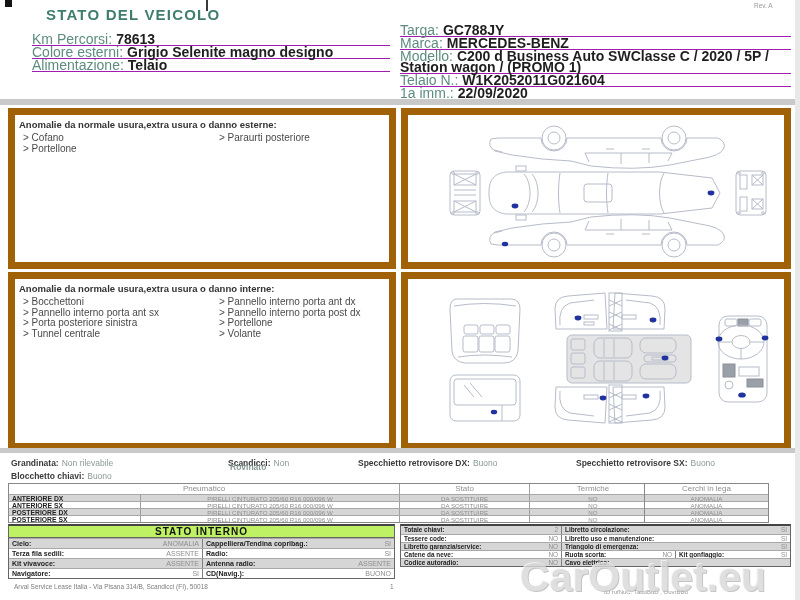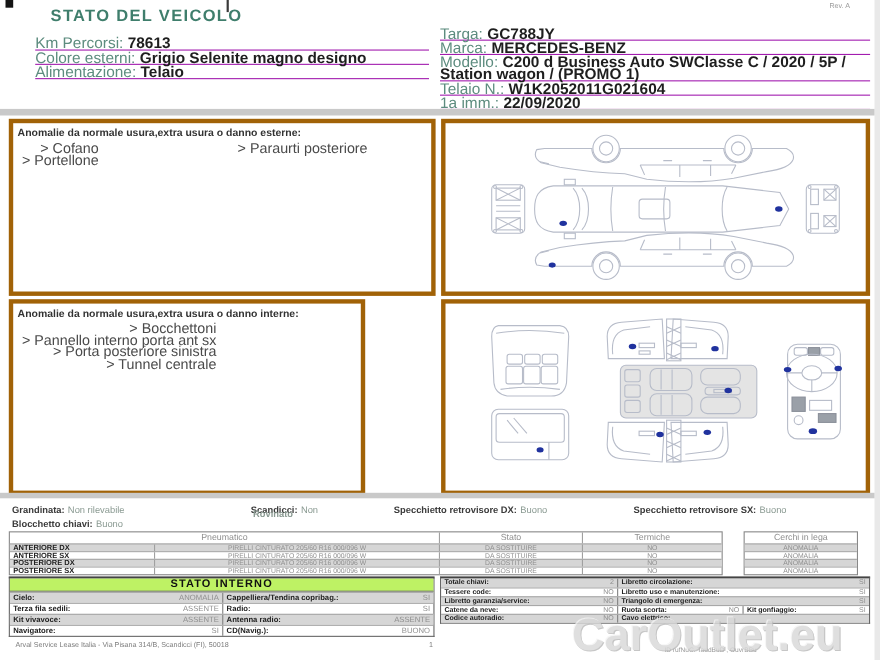--- a/index.html
+++ b/index.html
@@ -20,23 +20,23 @@
   .hfield { border-bottom:1px solid #a21caf; padding:1px 0 0 0; font-size:14px; line-height:11px; }
   .hfields-left  { left:32px;  top:33px; width:358px; }
   .hfields-left .hfield { height:13px; }
   .hfields-right { left:400px; top:24px; width:391px; }
   .flabel { color:#5d8c7f; }
   .fvalue { font-weight:bold; color:#1e1e1e; margin-left:4px; }
 
   .graybar { left:0; width:795px; background:#c9c9c9; }
 
   
-  .panel { border:4px solid #a16207; background:#fff; }
+  .panel { border:7px solid #a16207; background:#fff; }
   .panel-title { font-size:9.5px; font-weight:bold; color:#333; margin:4px 0 6px 4px; }
-  .acol { position:absolute; top:18px; font-size:13px; color:#4a4a4a; line-height:10.5px; white-space:pre;text-align:right; }
+  .acol { position:absolute; top:18px; font-size:10px; color:#4a4a4a; line-height:10.5px; white-space:pre; }
   .acol1 { left:8px; } .acol2 { left:204px; }
 
   
   .cond { font-size:8.5px; white-space:nowrap; }
   .clabel { font-weight:bold; color:#3a3a3a; }
   .cvalue { color:#8a9a92; margin-left:3px; }
   .overlap { position:absolute; left:2px; top:4px; color:#8a9a92; font-weight:bold; }
 
   
   .ttable { border:1px solid #888; background:#fff; font-size:6.2px; }
@@ -185,26 +185,30 @@
       <rect class="ln" x="344" y="84" width="11" height="10"></rect>
         <path class="ln" d="M344,84 L355,94 M355,84 L344,94"></path>
       <circle class="ln" cx="331" cy="58" r="1.3"></circle>
         <circle class="ln" cx="355" cy="58" r="1.3"></circle>
       <circle class="ln" cx="331" cy="98" r="1.3"></circle>
         <circle class="ln" cx="355" cy="98" r="1.3"></circle>
     </g>
   </svg>
 </div>
 
-<div class="abs panel" style="left:8px;top:272px;width:324px;height:178px;">
+<div class="abs panel" style="left:8px;top:272px;width:388px;height:178px;">
   <div class="panel-title">Anomalie da normale usura,extra usura o danno interne:</div>
   <div class="acol acol1"><span>&gt; Bocchettoni</span>
 <span>&gt; Pannello interno porta ant sx</span>
 <span>&gt; Porta posteriore sinistra</span>
 <span>&gt; Tunnel centrale</span></div>
+  <div class="acol acol2"><span>&gt; Pannello interno porta ant dx</span>
+<span>&gt; Pannello interno porta post dx</span>
+<span>&gt; Portellone</span>
+<span>&gt; Volante</span></div>
 </div>
 
 <div class="abs panel" style="left:401px;top:272px;width:390px;height:178px;">
   <svg width="388" height="176" viewBox="0 0 388 176">
 
     <g>
       <path class="ln" d="M48,20 L104,20 Q112,21 112,30 L110,72 Q108,84 96,84 L56,84 Q45,82 44,72 L42,30 Q42,21 48,20 Z"></path>
       <path class="ln" d="M46,27 Q76,22 108,27"></path>
       <rect class="ln" x="56" y="46" width="14" height="9" rx="2"></rect>
         <rect class="ln" x="72" y="46" width="14" height="9" rx="2"></rect>
@@ -322,21 +326,21 @@
     <div class="tc te">NO</div>
   </div>
   <div class="trow">
     <div class="tc pos">POSTERIORE SX</div>
     <div class="tc spec">PIRELLI CINTURATO  205/60 R16 000/096 W</div>
     <div class="tc st">DA SOSTITUIRE</div>
     <div class="tc te">NO</div>
   </div>
 </div>
 
-<div class="abs ttable" style="left:676px;top:483px;width:104px;">
+<div class="abs ttable" style="left:644px;top:483px;width:125px;">
   <div class="trow hdr">
     <div class="tc full">Cerchi in lega</div>
   </div>
   <div class="trow g">
       <div class="tc full">ANOMALIA</div>
     </div>
   <div class="trow">
       <div class="tc full">ANOMALIA</div>
     </div>
   <div class="trow g">

